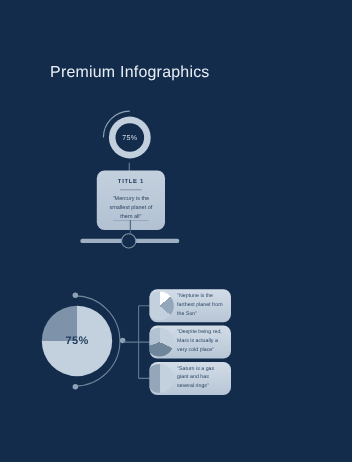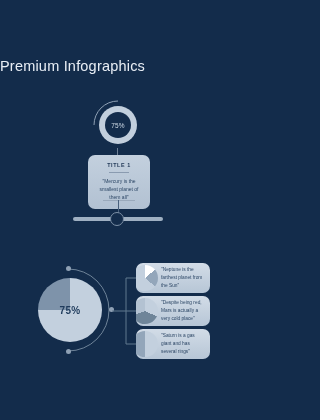--- a/index.html
+++ b/index.html
@@ -8,21 +8,21 @@
     background:#132c4b;
     font-family:"Liberation Sans", sans-serif;
     overflow:hidden;
     position:relative;
   }
   .slide{position:absolute;inset:0;}
 
   
   .page-title{
     position:absolute;top:58px;left:0;width:236px;
-    text-align:left;
+    text-align:center;
     color:#e8eef5;
     font-size:14.5px;
     letter-spacing:.2px;
     font-weight:400;
   }
 
   
   .donut-wrap{position:absolute;left:93px;top:100px;width:50px;height:50px;}
   .donut-outer-arc{position:absolute;left:0;top:0;}
   .donut{

